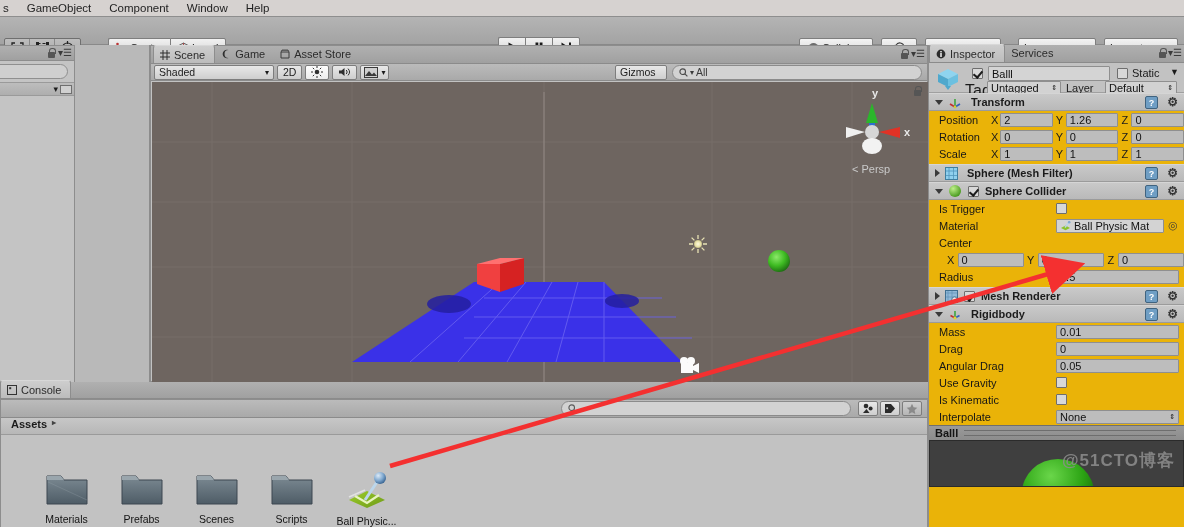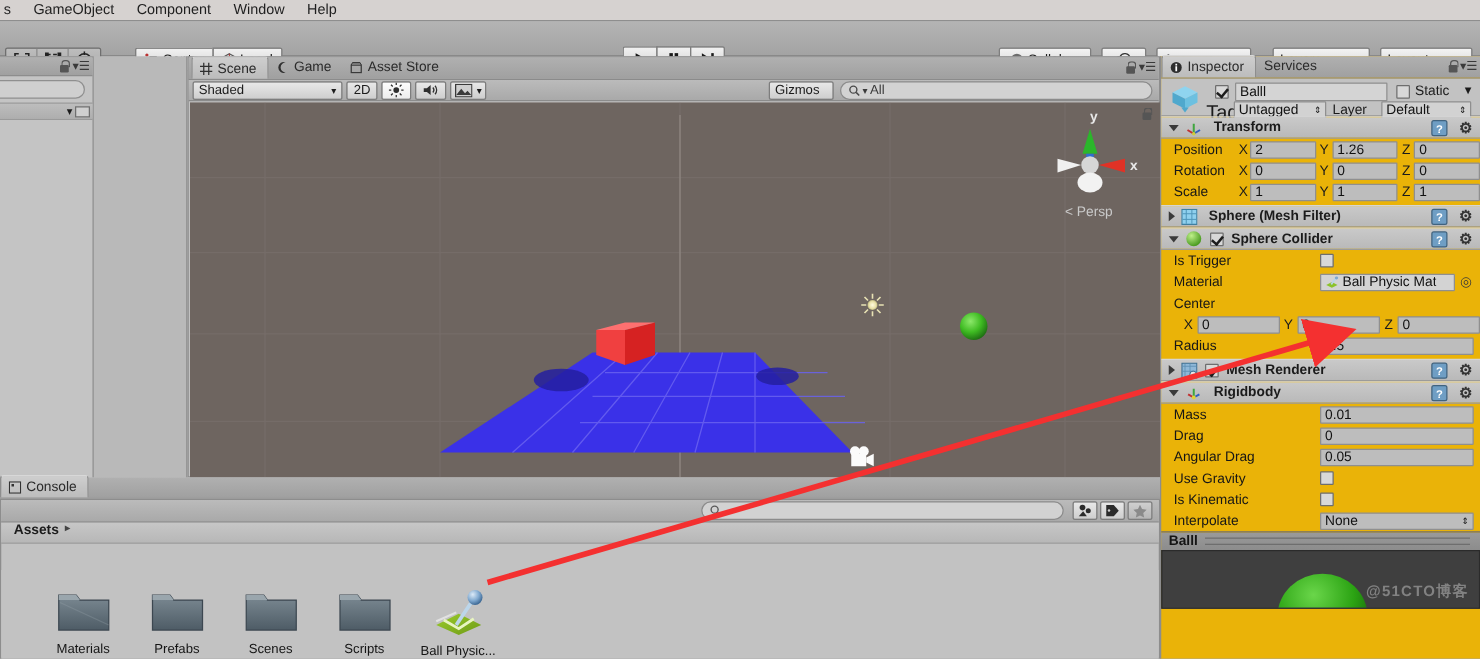--- a/index.html
+++ b/index.html
@@ -157,21 +157,21 @@
   }
   .preview-lines { flex:1; height:6px; border-top:1px solid #6e6e6e; border-bottom:1px solid #6e6e6e; margin-right:8px; }
   .preview-body { height:47px; background:#3f3f3f; position:relative; overflow:hidden; border:1px solid #2b2b2b;}
 
   .lockico { width:9px;height:11px; position:relative; }
   .lockico::before { content:""; position:absolute; left:1px; top:4px; width:7px;height:6px;background:#555; border-radius:1px;}
   .lockico::after { content:""; position:absolute; left:2px; top:0px; width:5px;height:5px;border:1.5px solid #555;border-bottom:0;border-radius:3px 3px 0 0;}
   .hamb { font-size:10px; color:#3a3a3a; letter-spacing:0px; }
 
   .watermark {
-    position:absolute; right:8px; top:24px; font-size:12px; color:#8e8e8e; font-weight:bold;
+    position:absolute; right:8px; top:8px; font-size:17px; color:#8e8e8e; font-weight:bold;
     letter-spacing:1px; opacity:.85;
   }
   .arrow-layer { position:absolute; left:0; top:0; width:1184px; height:527px; pointer-events:none; }
 </style>
 </head>
 <body>
 
 <div id="root">
 
   <div class="menubar">

